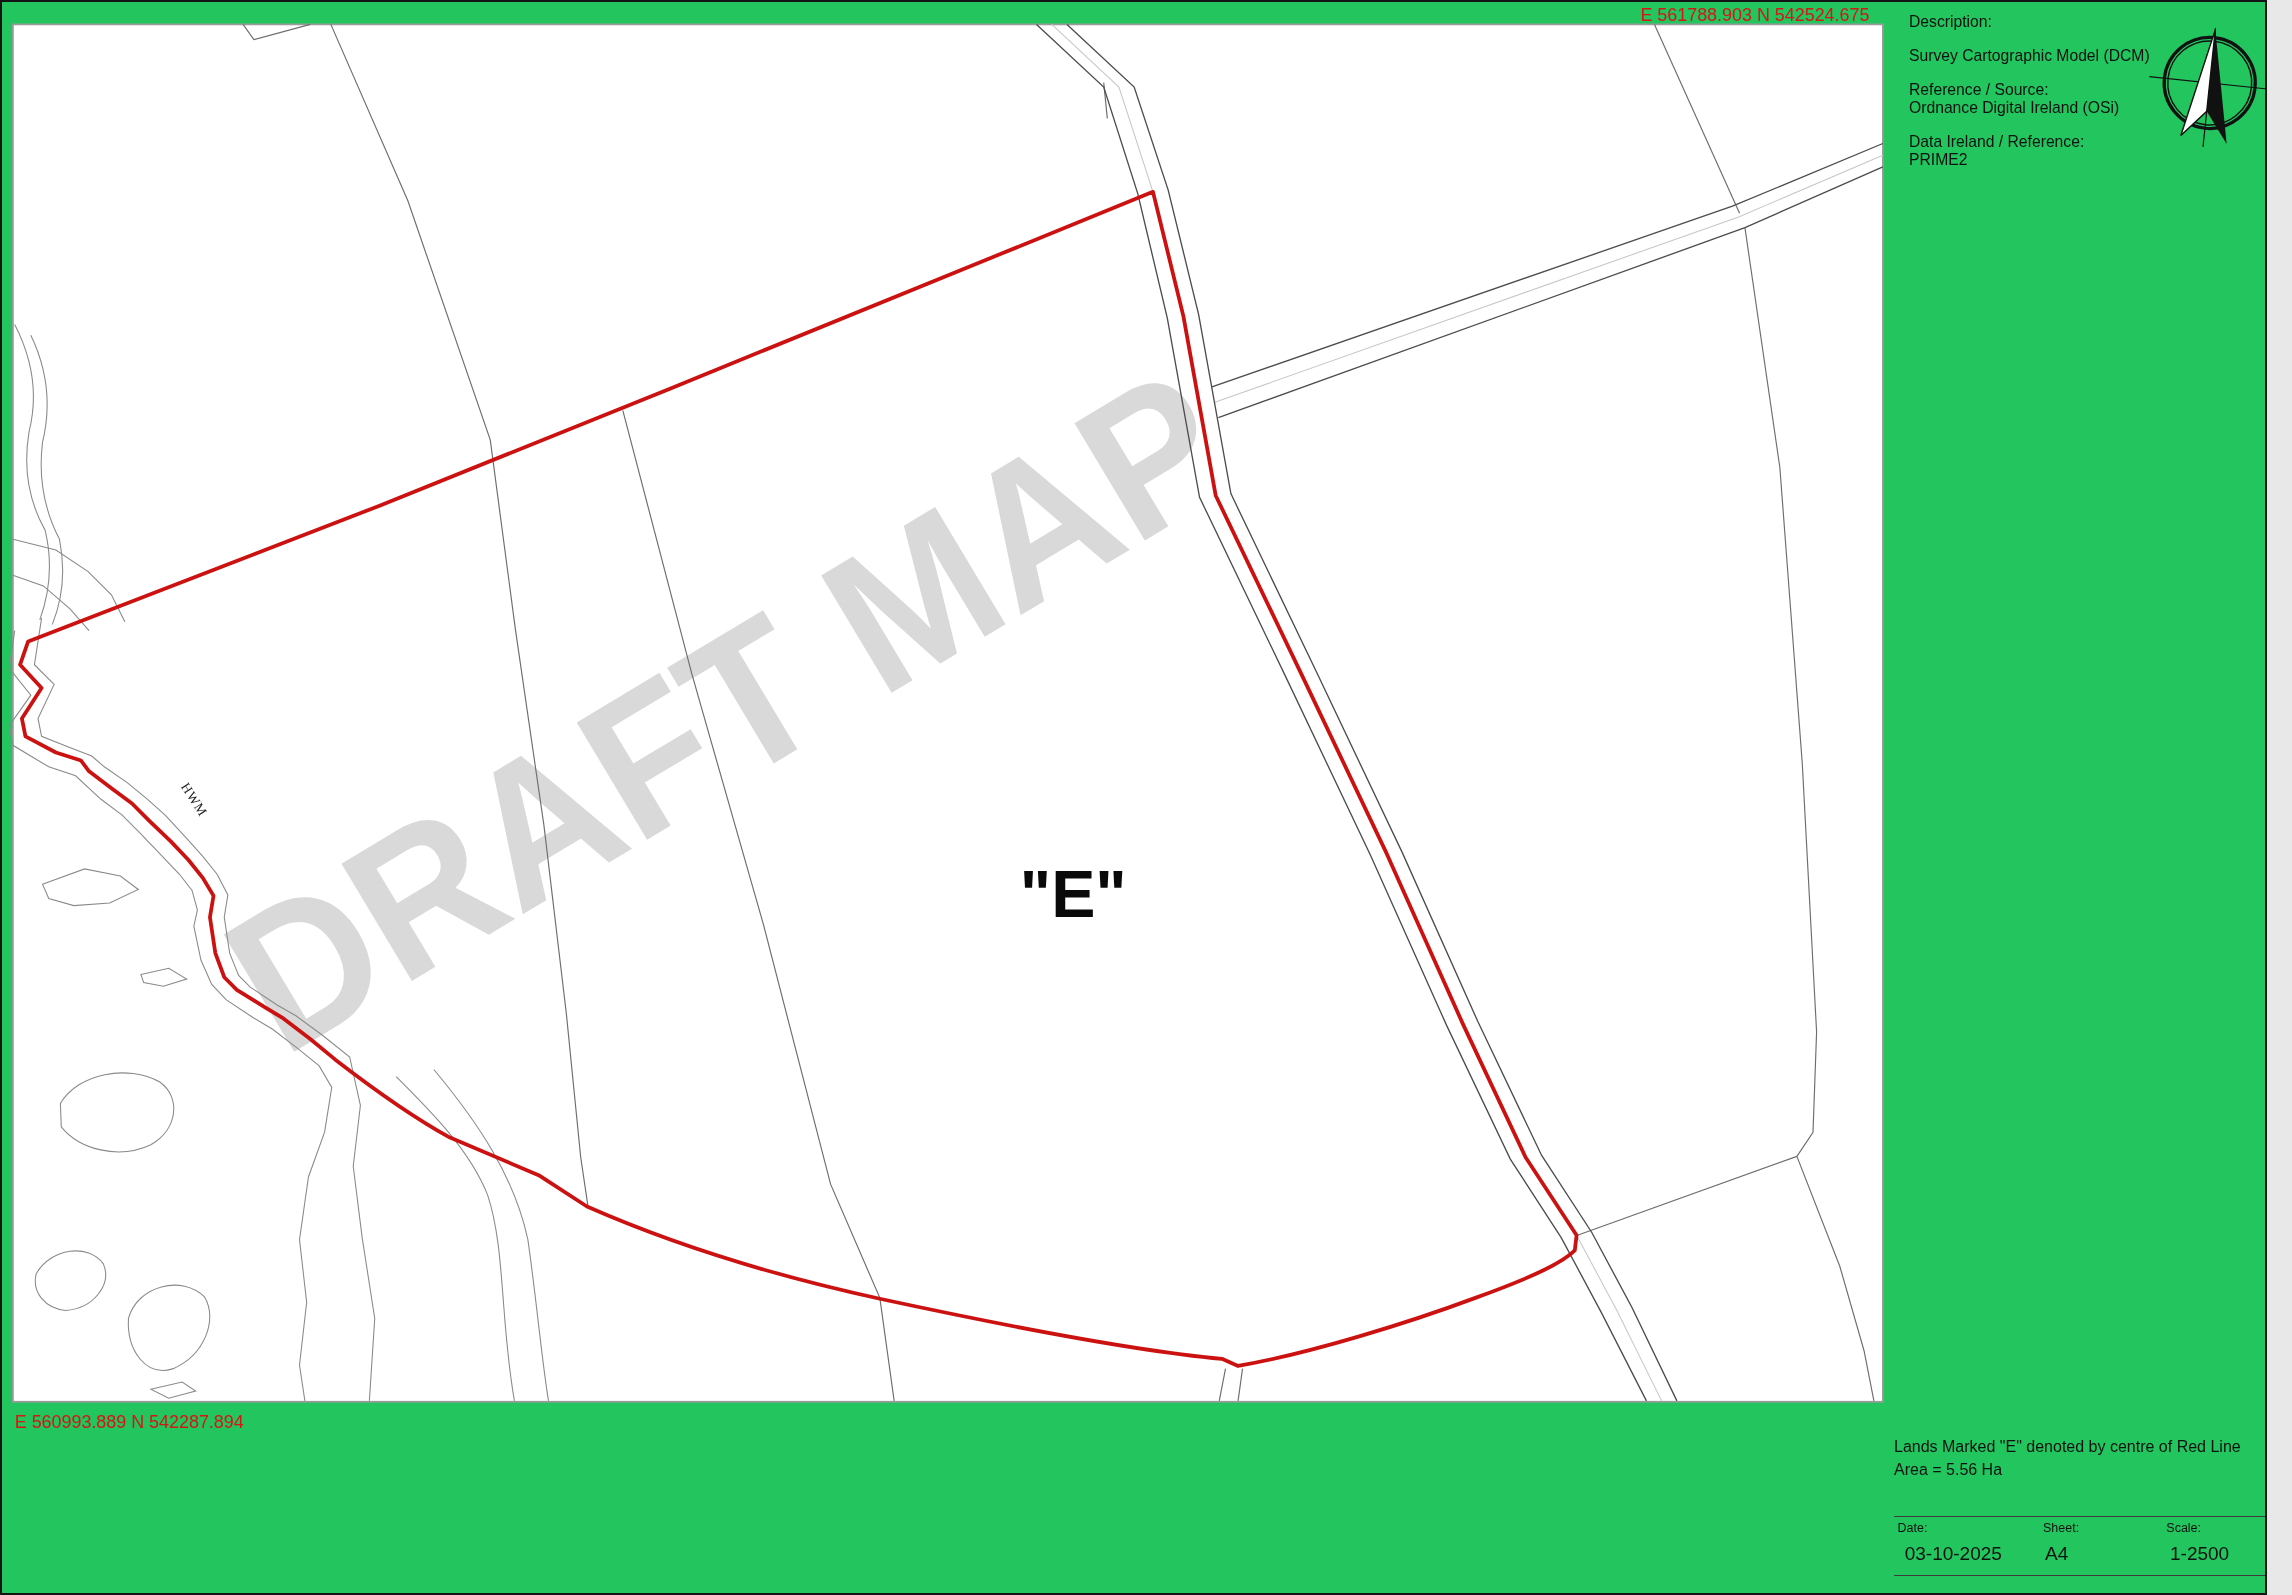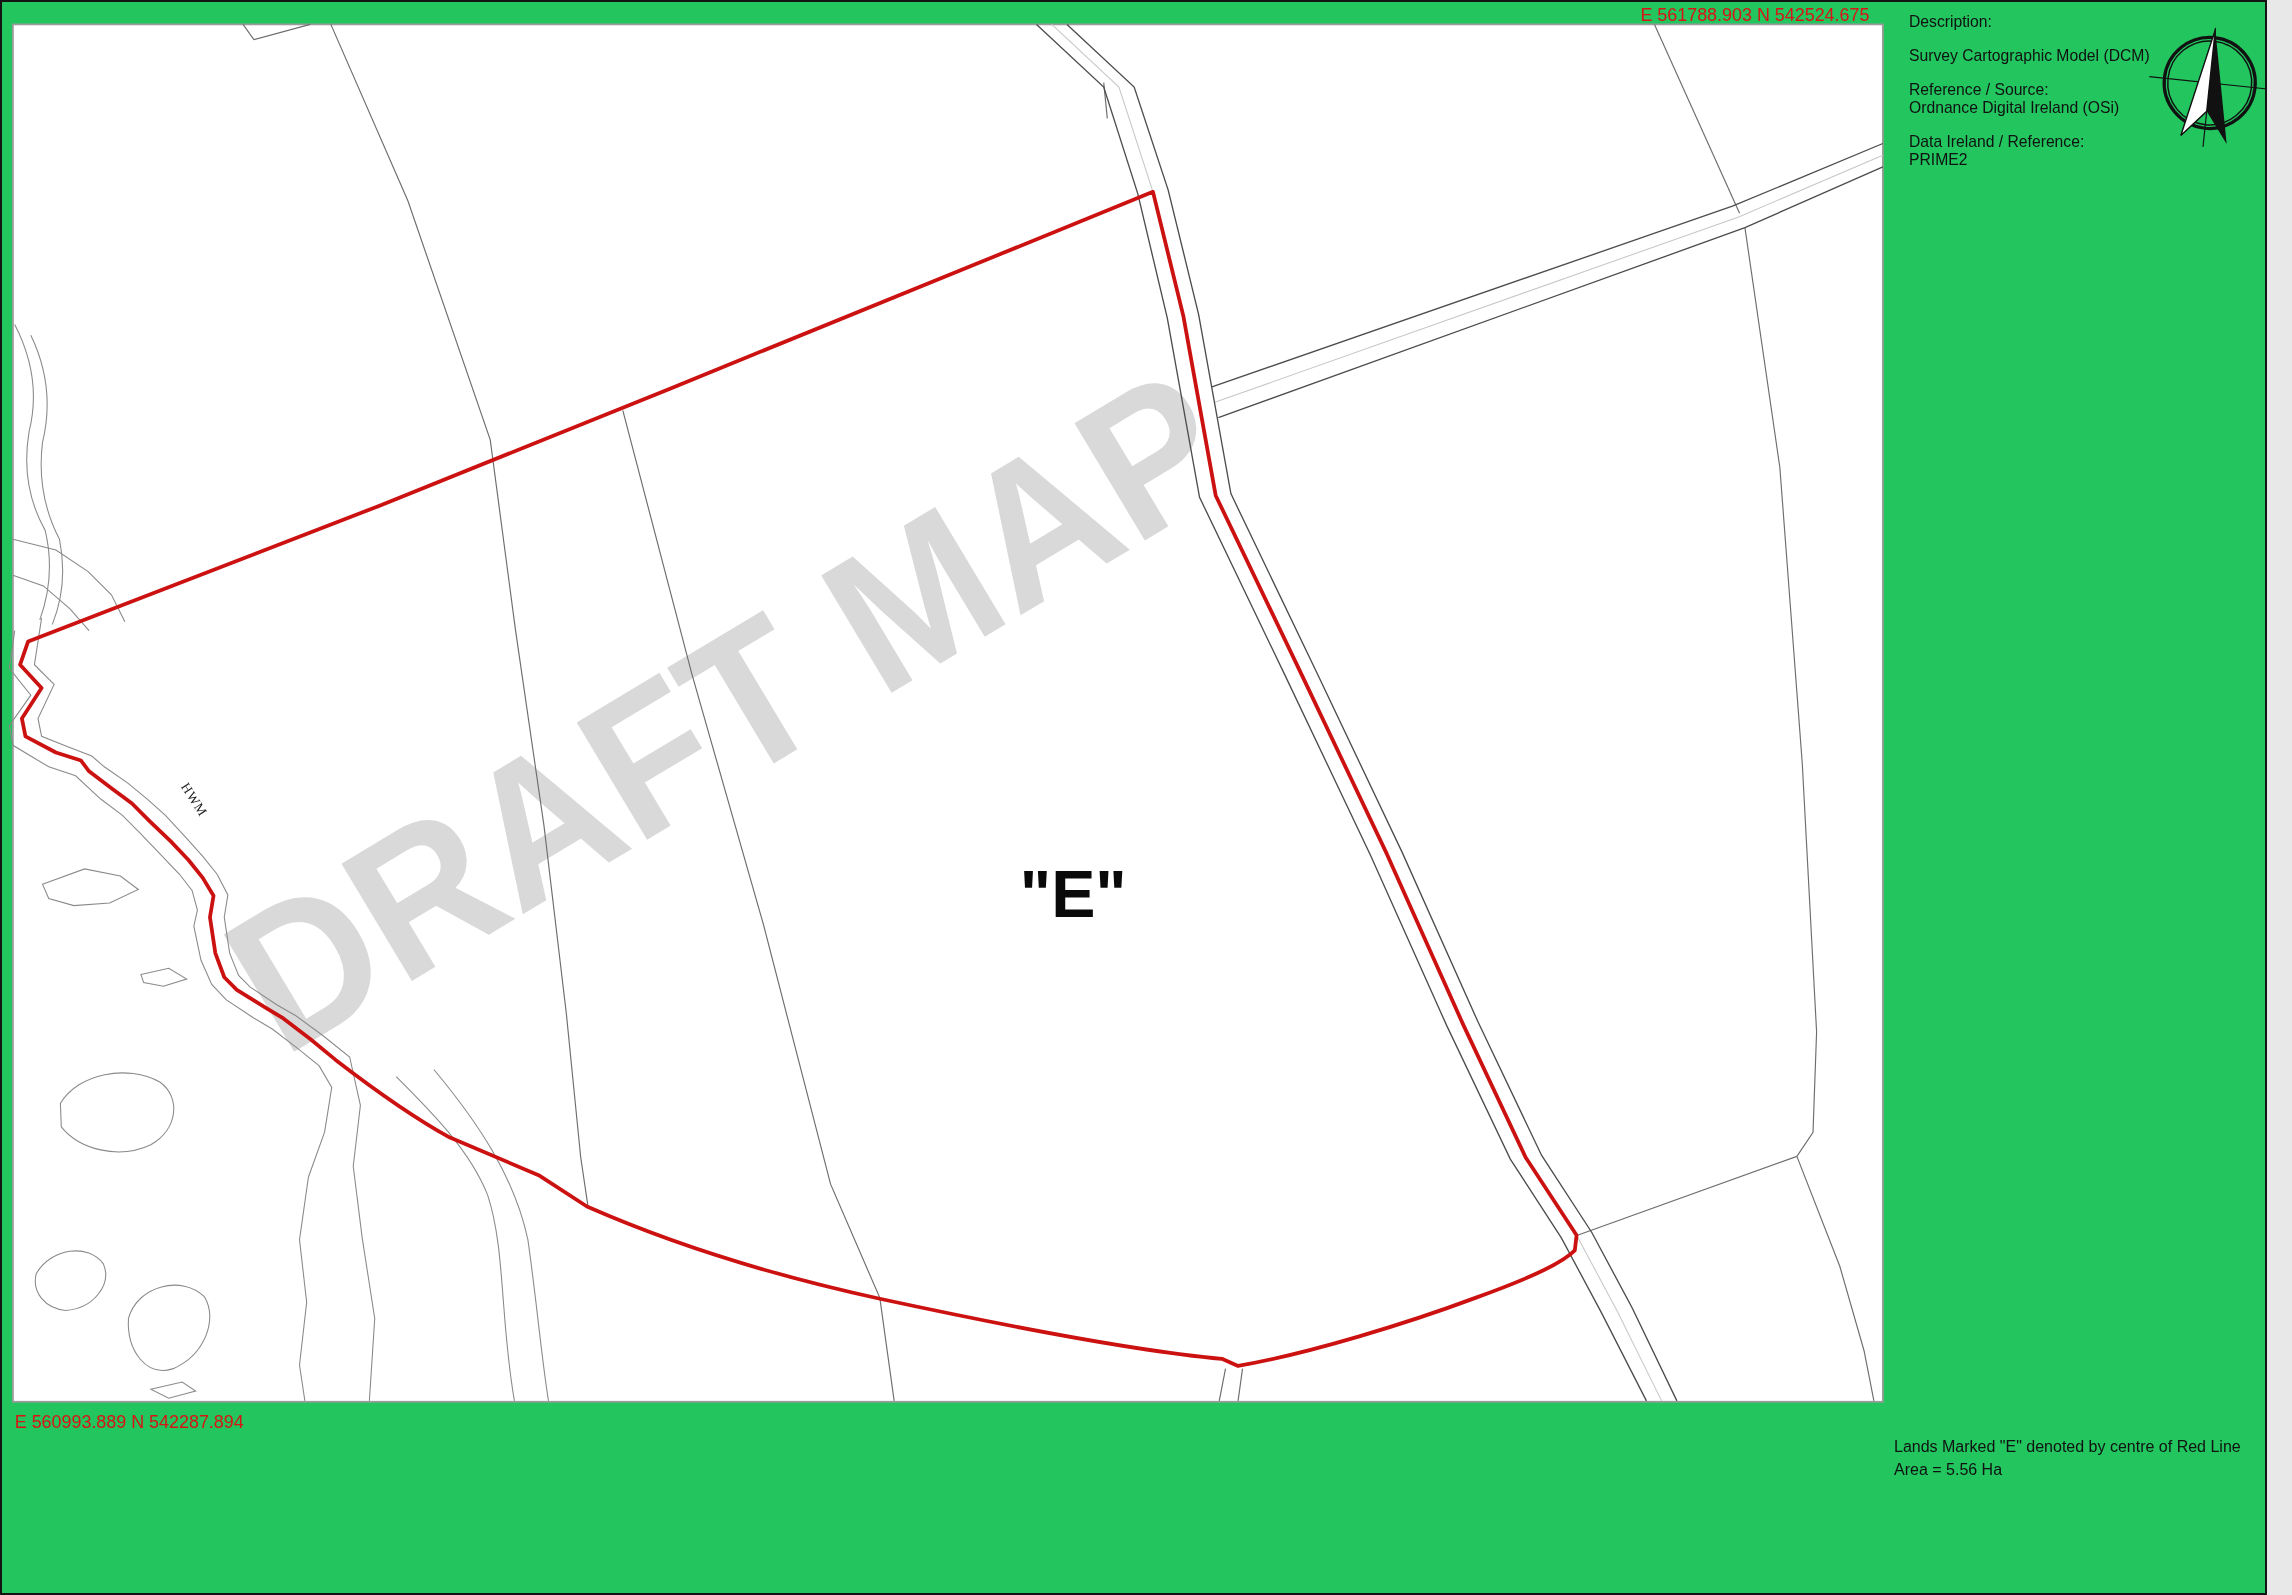--- a/index.html
+++ b/index.html
@@ -129,16 +129,30 @@
       <polygon points="70,16 44,138 70,108" fill="#ffffff" stroke="#111" stroke-width="1.6"></polygon>
       <polygon points="70,16 96,142 70,108" fill="#111"></polygon>
     </g>
   </svg>
 
   <section class="legend">
     <div class="legend-lines">
       <div>Lands Marked "E" denoted by centre of Red Line</div>
       <div>Area = 5.56 Ha</div>
     </div>
+    <div class="legend-table">
+      <div class="col col-date">
+        <div class="cell-label">Date:</div>
+        <div class="cell-value">03-10-2025</div>
+      </div>
+      <div class="col col-sheet">
+        <div class="cell-label">Sheet:</div>
+        <div class="cell-value">A4</div>
+      </div>
+      <div class="col col-scale">
+        <div class="cell-label">Scale:</div>
+        <div class="cell-value">1-2500</div>
+      </div>
+    </div>
   </section>
 
 </div>
 
 
 </body></html>

